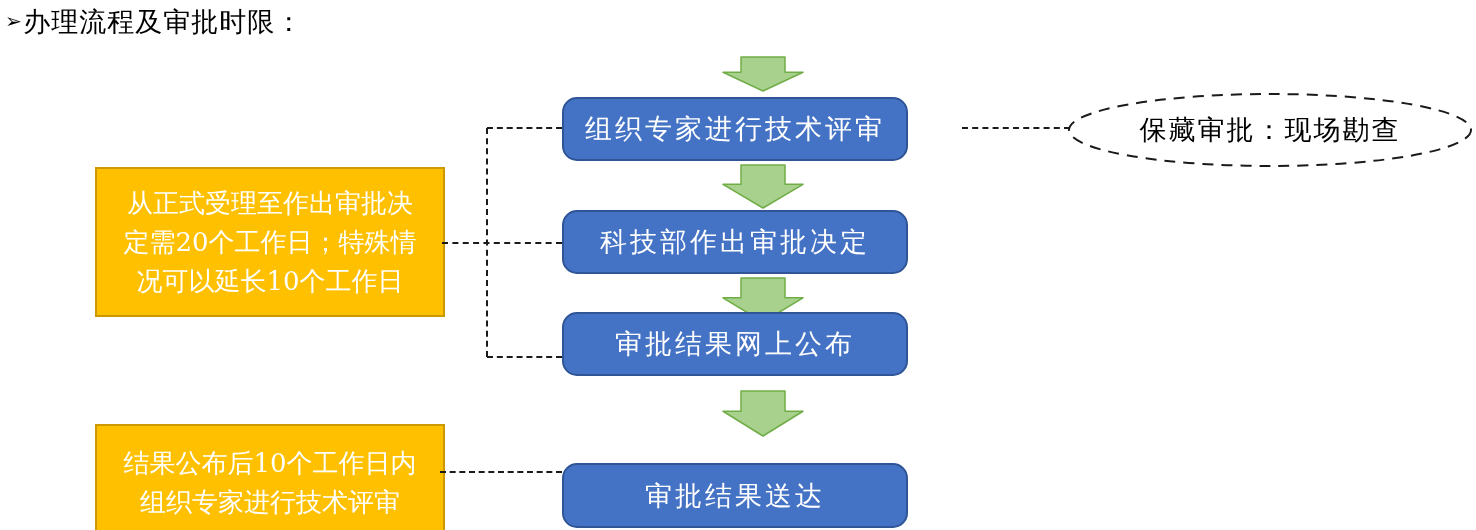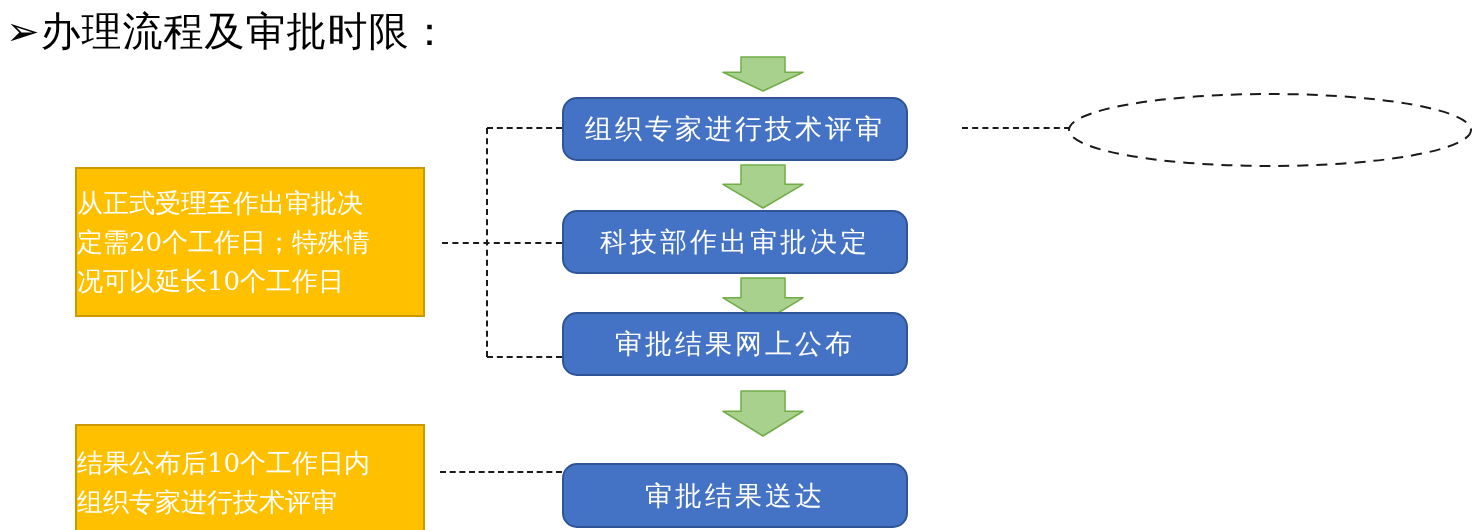--- a/index.html
+++ b/index.html
@@ -5,42 +5,43 @@
   html,body{margin:0;padding:0;background:#ffffff;}
   .canvas{
     position:relative;
     width:1476px;height:530px;
     background:#fff;
     overflow:hidden;
     font-family:"DejaVu Serif","Liberation Serif",serif;
   }
   .title{
     position:absolute;left:6px;top:4px;
-    font-size:40px;color:#000;letter-spacing:1px;
+    font-size:27px;color:#000;letter-spacing:1px;
     white-space:nowrap;
+    font-family:Liberation Mono, monospace;
   }
   
   .step{
     position:absolute;left:562px;width:346px;height:64px;
     background:var(--process-fill,#4472C4);
     border:2px solid var(--process-border,#2F5597);
     border-radius:15px;
     box-sizing:border-box;
     display:flex;align-items:center;justify-content:center;
   }
   .step span{
     color:#fff;font-size:27px;letter-spacing:3px;white-space:nowrap;
   }
   
   .note{
-    position:absolute;left:75px;width:350px;
+    position:absolute;left:95px;width:350px;
     background:var(--note-fill,#FFC000);
     border:2px solid var(--note-border,#CC9900);
     box-sizing:border-box;
-    color:#fff;text-align:left;font-size:26px;
+    color:#fff;text-align:center;font-size:26px;
     display:flex;flex-direction:column;justify-content:center;
   }
   .note span{display:block;line-height:39px;white-space:nowrap;}
   
   .arrow{position:absolute;left:723px;width:80px;overflow:visible;}
   .arrow polygon{
     fill:var(--arrow-fill,#A9D18E);
     stroke:var(--arrow-border,#70AD47);
     stroke-width:1.5;
     vector-effect:non-scaling-stroke;
@@ -109,14 +110,15 @@
   <div class="vline" style="left:486px;top:128px;height:229px"></div>
   <div class="hline" style="left:487px;top:127px;width:75px"></div>
   <div class="hline" style="left:442px;top:242px;width:120px"></div>
   <div class="hline" style="left:487px;top:356px;width:75px"></div>
   <div class="hline" style="left:440px;top:471px;width:122px"></div>
   <div class="hline" style="left:962px;top:127px;width:108px"></div>
 
   <svg class="callout-svg" viewBox="0 0 410 78">
     <ellipse cx="205" cy="39" rx="201" ry="36"></ellipse>
   </svg>
+  <div class="callout-label">保藏审批：现场勘查</div>
 
 </div>
 
 </body></html>

